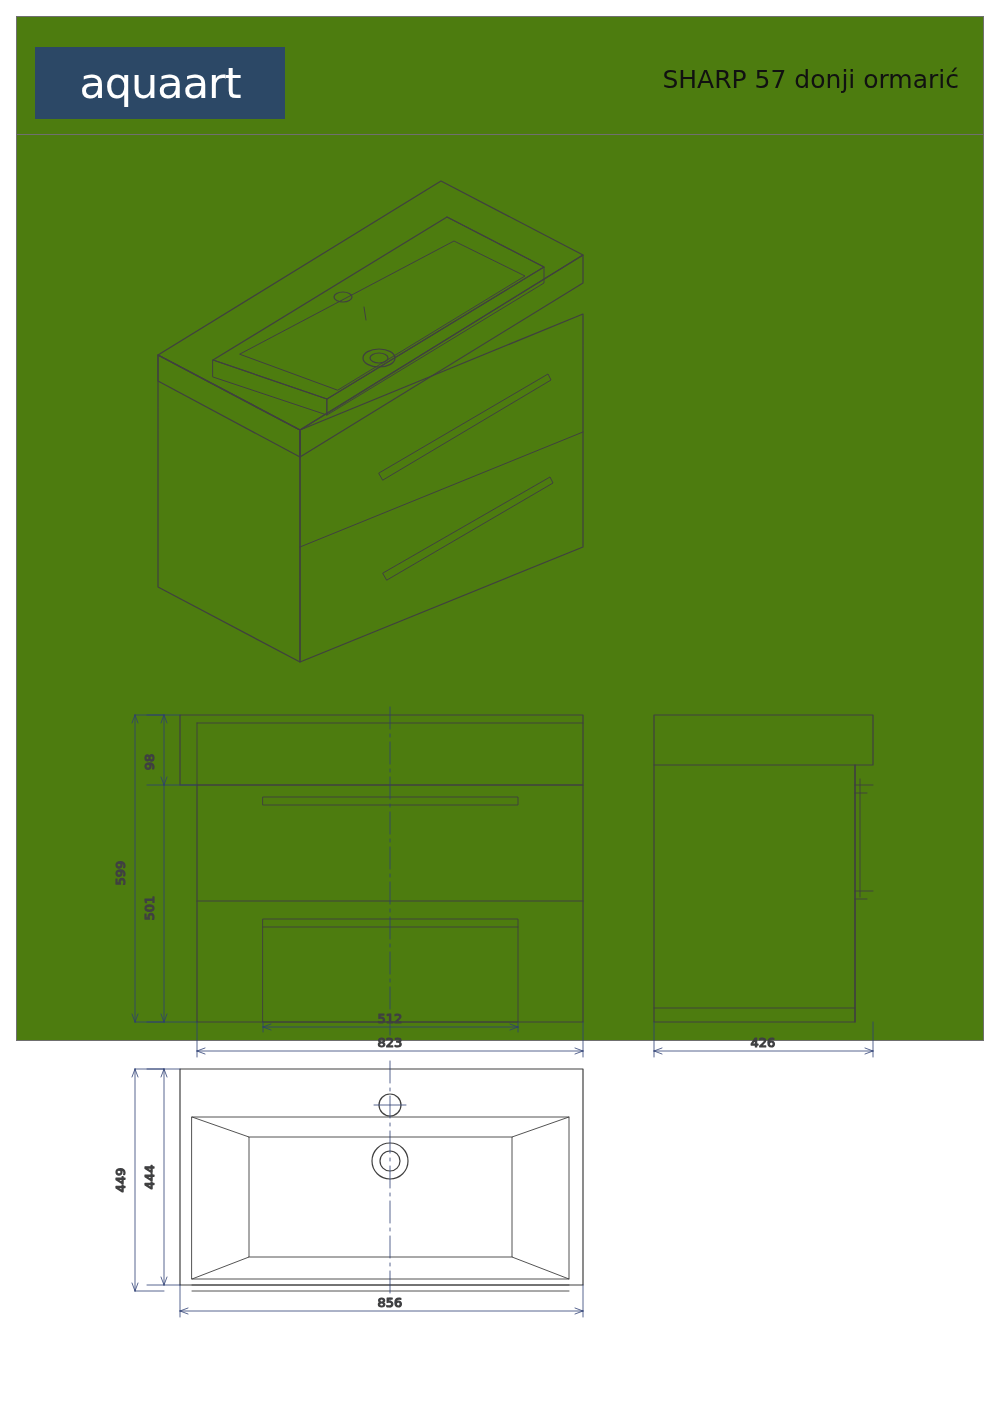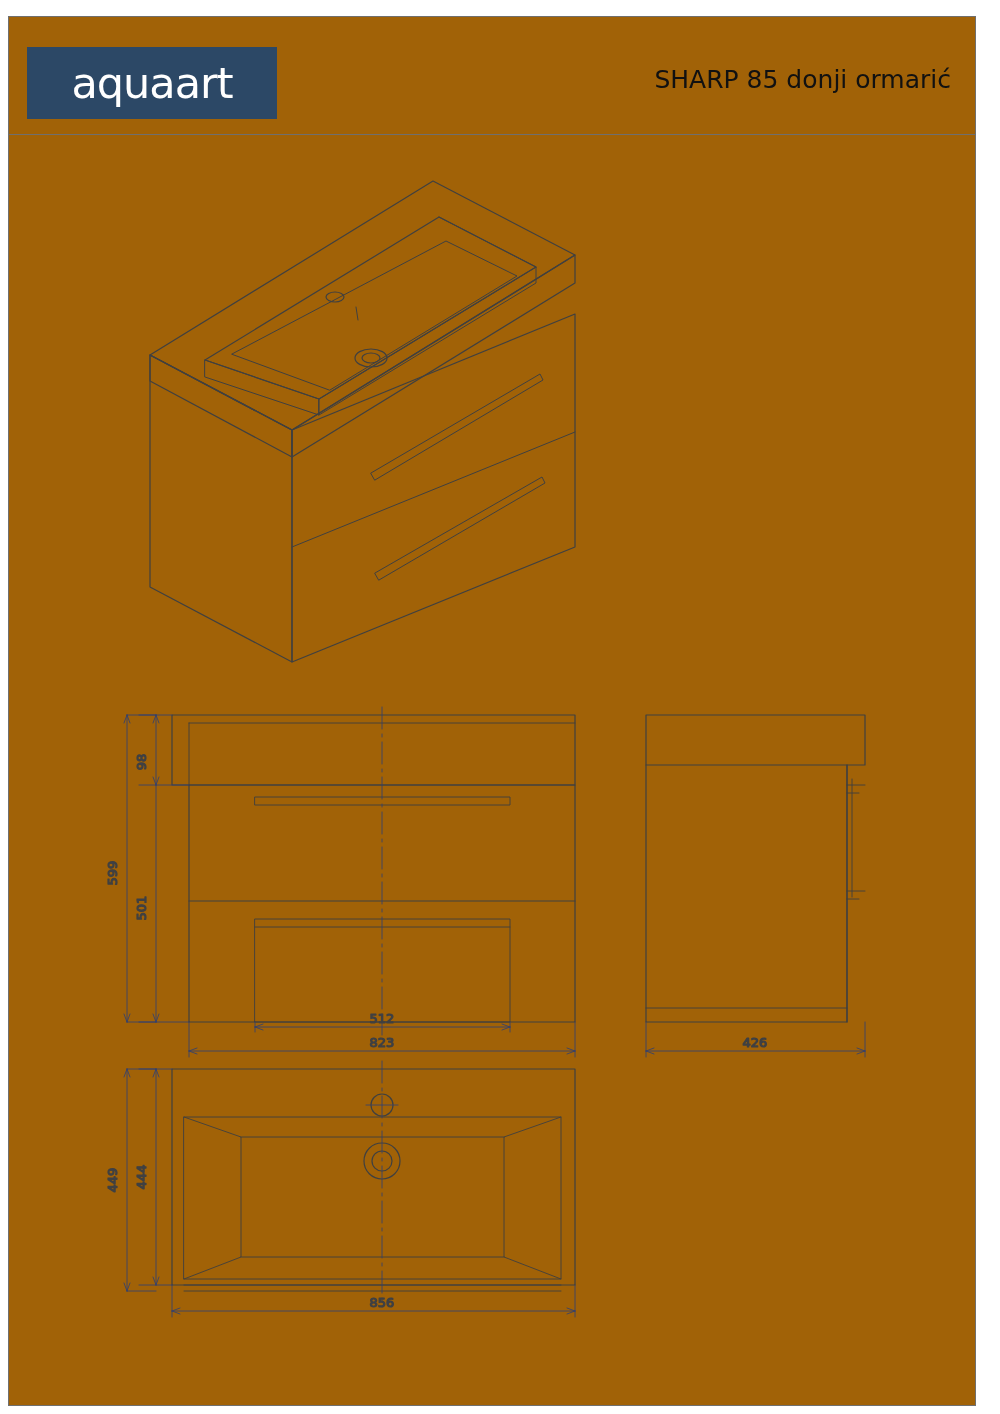--- a/index.html
+++ b/index.html
@@ -10,27 +10,27 @@
   body {
     width: 1000px;
     height: 1414px;
     font-family: "DejaVu Sans", sans-serif;
     color: #1a1a1a;
     position: relative;
     overflow: hidden;
   }
   .sheet {
     position: absolute;
-    left: 8px;
+    left: 16px;
     top: 16px;
     width: 968px;
-    height: 1390px;
+    height: 1025px;
     border: 1px solid #6f6f6f;
     box-sizing: border-box;
-    background: #a16207;
+    background: #4d7c0f;
   }
   .header {
     position: absolute;
     left: 0;
     top: 0;
     width: 100%;
     height: 118px;
     border-bottom: 1px solid #6f6f6f;
     box-sizing: border-box;
   }
@@ -76,21 +76,21 @@
 </style>
 </head>
 <body>
 
 <div class="sheet">
 
   <div class="header">
     <div class="logo-box">
       <span class="logo-text">aquaart</span>
     </div>
-    <div class="title">SHARP 85 donji ormarić</div>
+    <div class="title">SHARP 57 donji ormarić</div>
   </div>
 
   <svg class="drawing" viewBox="0 0 968 1382">
     <g fill="none" stroke="#404040" stroke-width="1.2" stroke-linejoin="round" stroke-linecap="round">
 
       <g>
 
         <path d="M141,338 L283,413 L283,645 L141,570 Z"></path>
         <path d="M283,413 L566,297 L566,530 L283,645 Z"></path>
 

